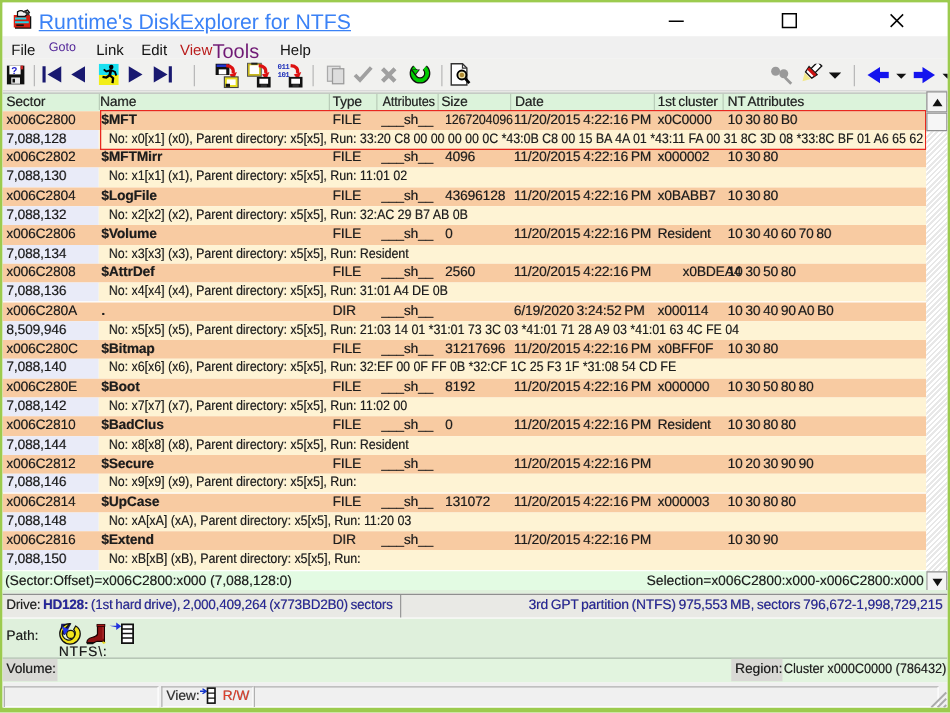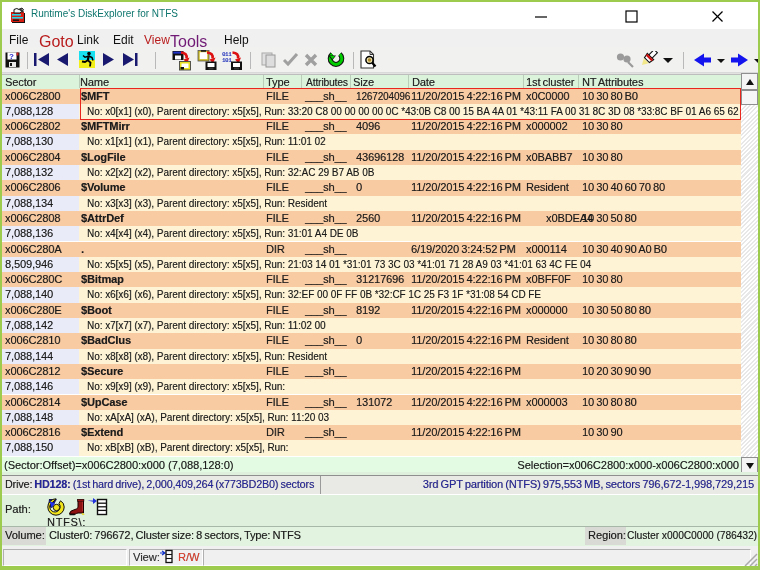--- a/index.html
+++ b/index.html
@@ -16,30 +16,30 @@
 <div class="ap" style="left:8px;top:5px;width:17px;height:17px;">
 <svg width="17" height="17" viewBox="0 0 17 17">
 <rect x="2" y="6" width="13" height="10" fill="#111"></rect>
 <rect x="1" y="5" width="13" height="10" fill="#d81e12"></rect>
 <rect x="2" y="7" width="9" height="1.6" fill="#22d5e8"></rect>
 <rect x="2" y="10" width="11" height="1.6" fill="#22d5e8"></rect>
 <rect x="3" y="12.5" width="6" height="1.4" fill="#111"></rect>
 <path d="M4 6 L4 2.5 Q7 0.5 9 2.5 L12 1 L13.5 3 L10 6 Z" fill="#f4f4f4" stroke="#111" stroke-width="1"></path>
 <rect x="9" y="2" width="5" height="2" fill="#333" transform="rotate(40 11 3)"></rect>
 </svg></div>
-<div class="ap" style="left:29px;top:5.5px;font-size:10px;color:#0f766e;">Runtime's DiskExplorer for NTFS</div>
+<div class="ap" style="left:29px;top:5.5px;font-size:17px;color:#3b82f6;text-decoration:underline;">Runtime's DiskExplorer for NTFS</div>
 <div class="ap" style="left:526px;top:3px;width:230px;height:24px;"><svg width="230" height="24" viewBox="0 0 230 24">
           <line x1="7" y1="12" x2="19" y2="12" stroke="#000" stroke-width="1.2"></line>
           <rect x="98" y="6" width="11" height="11" fill="none" stroke="#000" stroke-width="1.2"></rect>
           <line x1="184.5" y1="6.5" x2="194.5" y2="16.5" stroke="#000" stroke-width="1.2"></line>
           <line x1="194.5" y1="6.5" x2="184.5" y2="16.5" stroke="#000" stroke-width="1.2"></line>
         </svg></div>
 <div class="ap" style="left:0;top:27px;width:756px;height:18px;background:#f0f0f0;"></div>
 <div class="ap" style="left:7px;top:31px;font-size:12px;color:#111;">File</div>
-<div class="ap" style="left:37px;top:31px;font-size:16px;color:#b91c1c;">Goto</div>
+<div class="ap" style="left:37px;top:31px;font-size:10px;color:#4c1d95;">Goto</div>
 <div class="ap" style="left:75px;top:31px;font-size:12px;color:#111;">Link</div>
 <div class="ap" style="left:111px;top:31px;font-size:12px;color:#111;">Edit</div>
 <div class="ap" style="left:142px;top:31px;font-size:12px;color:#b91c1c;">View</div>
 <div class="ap" style="left:168px;top:31px;font-size:16px;color:#701a75;">Tools</div>
 <div class="ap" style="left:222px;top:31px;font-size:12px;color:#111;">Help</div>
 <div class="ap" style="left:0;top:45px;width:756px;height:26px;background:#f1f1ef;border-bottom:1px solid #d9d9d9;"></div>
 <div class="ap" style="left:3px;top:49px;"><svg width="17" height="18" viewBox="0 0 17 18">
 <rect x="0.5" y="1.5" width="14" height="15" fill="#101010"></rect>
 <rect x="2.5" y="1.5" width="9" height="7" fill="#fff"></rect>
 <text x="4" y="8" font-size="8" font-weight="bold" fill="#2222cc" font-family="Liberation Sans">?</text>
@@ -344,21 +344,20 @@
 <path d="M0.5 3.5 L6 3.5 L6 1 L10 4 L6 7 L6 4.8" fill="#2233dd"></path>
 <rect x="10.5" y="2.5" width="9" height="15" fill="#fff" stroke="#111" stroke-width="1.4"></rect>
 <line x1="10.5" y1="6.2" x2="19.5" y2="6.2" stroke="#111" stroke-width="1.3"></line>
 <line x1="10.5" y1="9.8" x2="19.5" y2="9.8" stroke="#111" stroke-width="1.3"></line>
 <line x1="10.5" y1="13.4" x2="19.5" y2="13.4" stroke="#111" stroke-width="1.3"></line>
 </svg></div>
 <div class="ap t11" style="left:45px;top:513px;letter-spacing:0.7px;">NTFS\:</div>
 <div class="ap" style="left:0;top:523.5px;width:756px;height:20.5px;background:#e2f4df;border-top:1px solid #a8b8a8;"></div>
 <div class="ap" style="left:0;top:525px;width:44px;height:17.5px;background:#d9d9d5;"></div>
 <div class="ap t11" style="left:3px;top:526px;">Volume:</div>
-<div class="ap t11 ts" style="left:47px;top:526px;">Cluster0: 796672, Cluster size: 8 sectors, Type: NTFS</div>
 <div class="ap" style="left:583px;top:525px;width:41px;height:17.5px;background:#d9d9d5;"></div>
 <div class="ap t11" style="left:586px;top:526px;">Region:</div>
 <div class="ap t11" style="left:625px;top:526px;transform:scaleX(0.92);transform-origin:0 50%;">Cluster x000C0000 (786432)</div>
 <div class="ap" style="left:0;top:544px;width:756px;height:21px;background:#f0f0f0;"></div>
 <div class="ap" style="left:1px;top:546.5px;width:124px;height:17px;background:#f0f0f0;border:1px solid #b0b0b0;border-bottom-color:#fff;border-right-color:#fff;"></div>
 <div class="ap" style="left:127px;top:546.5px;width:74px;height:17px;border:1px solid #b0b0b0;border-bottom-color:#fff;border-right-color:#fff;"></div>
 <div class="ap t11" style="left:131px;top:548px;color:#333;">View:</div>
 <div class="ap" style="left:158px;top:547px;"><svg width="15" height="15" viewBox="0 0 15 15">
 <path d="M0 4 L4 4 M2 2 L5 4 L2 6" stroke="#1133cc" stroke-width="1.2" fill="none"></path>
 <rect x="6" y="1.5" width="6" height="12" fill="#fff" stroke="#111" stroke-width="1.3"></rect>

